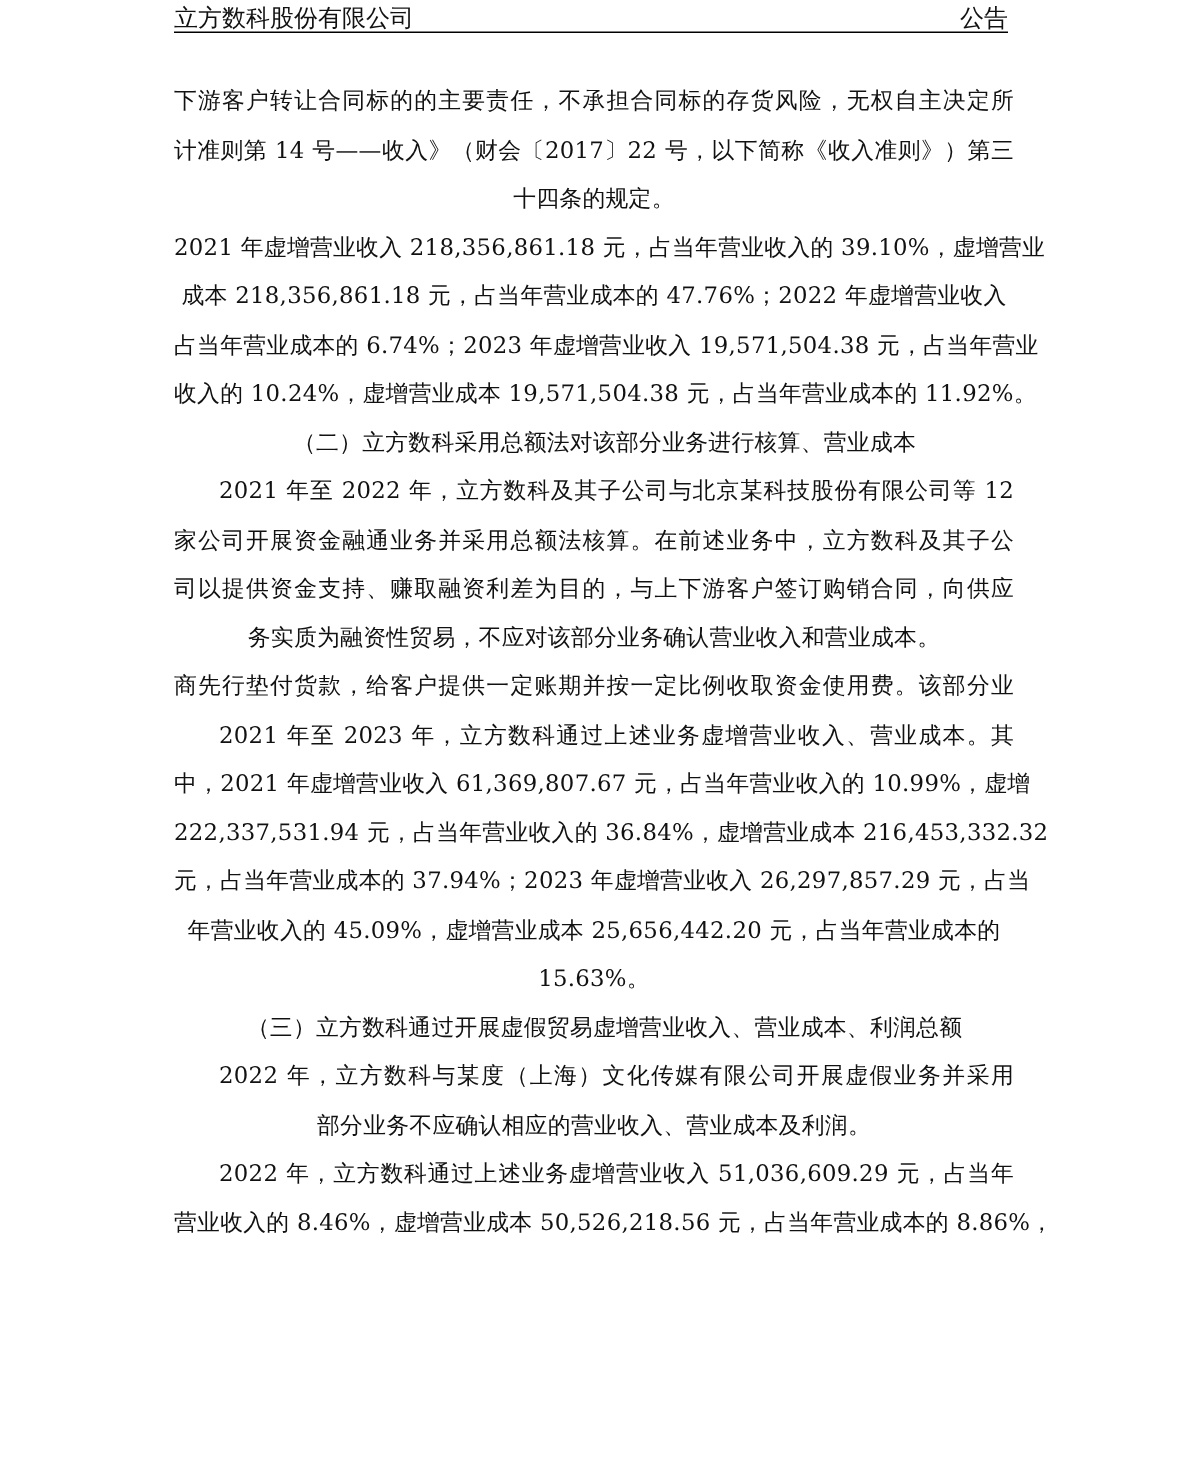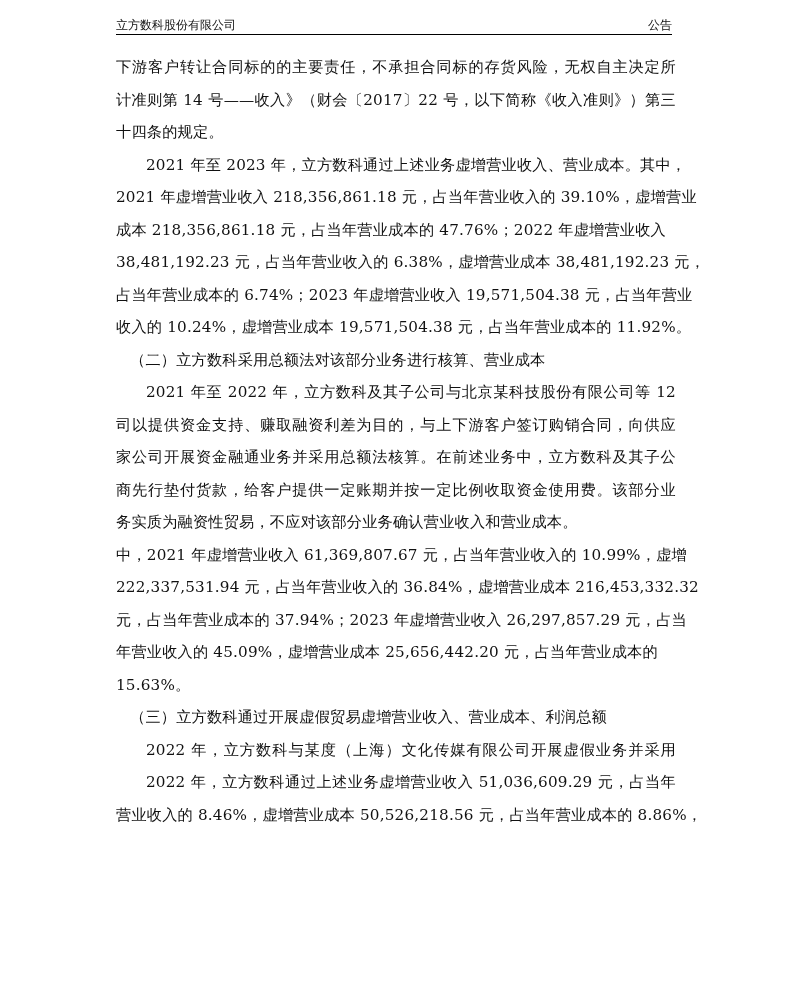--- a/index.html
+++ b/index.html
@@ -2,68 +2,68 @@
 <html><head>
 <meta charset="utf-8">
 <style>
   html, body { margin: 0; padding: 0; background: #ffffff; }
   body {
     width: 789px; height: 985px; position: relative; overflow: hidden;
     font-family: "DejaVu Serif", "Liberation Serif", serif;
     color: #111111;
   }
   .header {
-    position: absolute; left: 116px; top: 14px; width: 556px; height: 20px;
+    position: absolute; left: 116px; top: 1px; width: 556px; height: 20px;
     border-bottom: 1.5px solid #000;
-    font-size: 12px; line-height: 18px;
+    font-size: 16px; line-height: 18px;
     display: flex; justify-content: space-between; align-items: flex-end;
   }
   .body-text {
     position: absolute; left: 116px; top: 56px; width: 560px;
   }
   .line {
     font-size: 15.2px; height: 32.5px; line-height: 22px;
-    white-space: nowrap; letter-spacing: 0.2px;
+    white-space: nowrap; letter-spacing: 0.2px; text-align: center;
   }
   .line.justify { text-align: justify; text-align-last: justify; }
   .indent { padding-left: 30px; }
   .heading-line { padding-left: 14px; }
 </style>
 </head>
 <body>
 
 <div class="header">
   <span>立方数科股份有限公司</span>
   <span>公告</span>
 </div>
 
 <div class="body-text">
   <div class="line justify">下游客户转让合同标的的主要责任，不承担合同标的存货风险，无权自主决定所</div>
   <div class="line justify">计准则第 14 号——收入》（财会〔2017〕22 号，以下简称《收入准则》）第三</div>
   <div class="line">十四条的规定。</div>
 
-  <div class="line justify indent">2021 年至 2023 年，立方数科通过上述业务虚增营业收入、营业成本。其中，</div>
   <div class="line justify">2021 年虚增营业收入 218,356,861.18 元，占当年营业收入的 39.10%，虚增营业</div>
   <div class="line">成本 218,356,861.18 元，占当年营业成本的 47.76%；2022 年虚增营业收入</div>
-  <div class="line justify">38,481,192.23 元，占当年营业收入的 6.38%，虚增营业成本 38,481,192.23 元，</div>
   <div class="line justify">占当年营业成本的 6.74%；2023 年虚增营业收入 19,571,504.38 元，占当年营业</div>
   <div class="line justify">收入的 10.24%，虚增营业成本 19,571,504.38 元，占当年营业成本的 11.92%。</div>
 
   <div class="line heading-line">（二）立方数科采用总额法对该部分业务进行核算、营业成本</div>
   <div class="line justify indent">2021 年至 2022 年，立方数科及其子公司与北京某科技股份有限公司等 12</div>
+  <div class="line justify">家公司开展资金融通业务并采用总额法核算。在前述业务中，立方数科及其子公</div>
   <div class="line justify">司以提供资金支持、赚取融资利差为目的，与上下游客户签订购销合同，向供应</div>
-  <div class="line justify">家公司开展资金融通业务并采用总额法核算。在前述业务中，立方数科及其子公</div>
+  <div class="line">务实质为融资性贸易，不应对该部分业务确认营业收入和营业成本。</div>
   <div class="line justify">商先行垫付货款，给客户提供一定账期并按一定比例收取资金使用费。该部分业</div>
-  <div class="line">务实质为融资性贸易，不应对该部分业务确认营业收入和营业成本。</div>
 
+  <div class="line justify indent">2021 年至 2023 年，立方数科通过上述业务虚增营业收入、营业成本。其</div>
   <div class="line justify">中，2021 年虚增营业收入 61,369,807.67 元，占当年营业收入的 10.99%，虚增</div>
   <div class="line justify">222,337,531.94 元，占当年营业收入的 36.84%，虚增营业成本 216,453,332.32</div>
   <div class="line justify">元，占当年营业成本的 37.94%；2023 年虚增营业收入 26,297,857.29 元，占当</div>
   <div class="line">年营业收入的 45.09%，虚增营业成本 25,656,442.20 元，占当年营业成本的</div>
   <div class="line">15.63%。</div>
 
   <div class="line heading-line">（三）立方数科通过开展虚假贸易虚增营业收入、营业成本、利润总额</div>
   <div class="line justify indent">2022 年，立方数科与某度（上海）文化传媒有限公司开展虚假业务并采用</div>
+  <div class="line">部分业务不应确认相应的营业收入、营业成本及利润。</div>
 
   <div class="line justify indent">2022 年，立方数科通过上述业务虚增营业收入 51,036,609.29 元，占当年</div>
   <div class="line justify">营业收入的 8.46%，虚增营业成本 50,526,218.56 元，占当年营业成本的 8.86%，</div>
 
 </div>
 
 </body></html>

